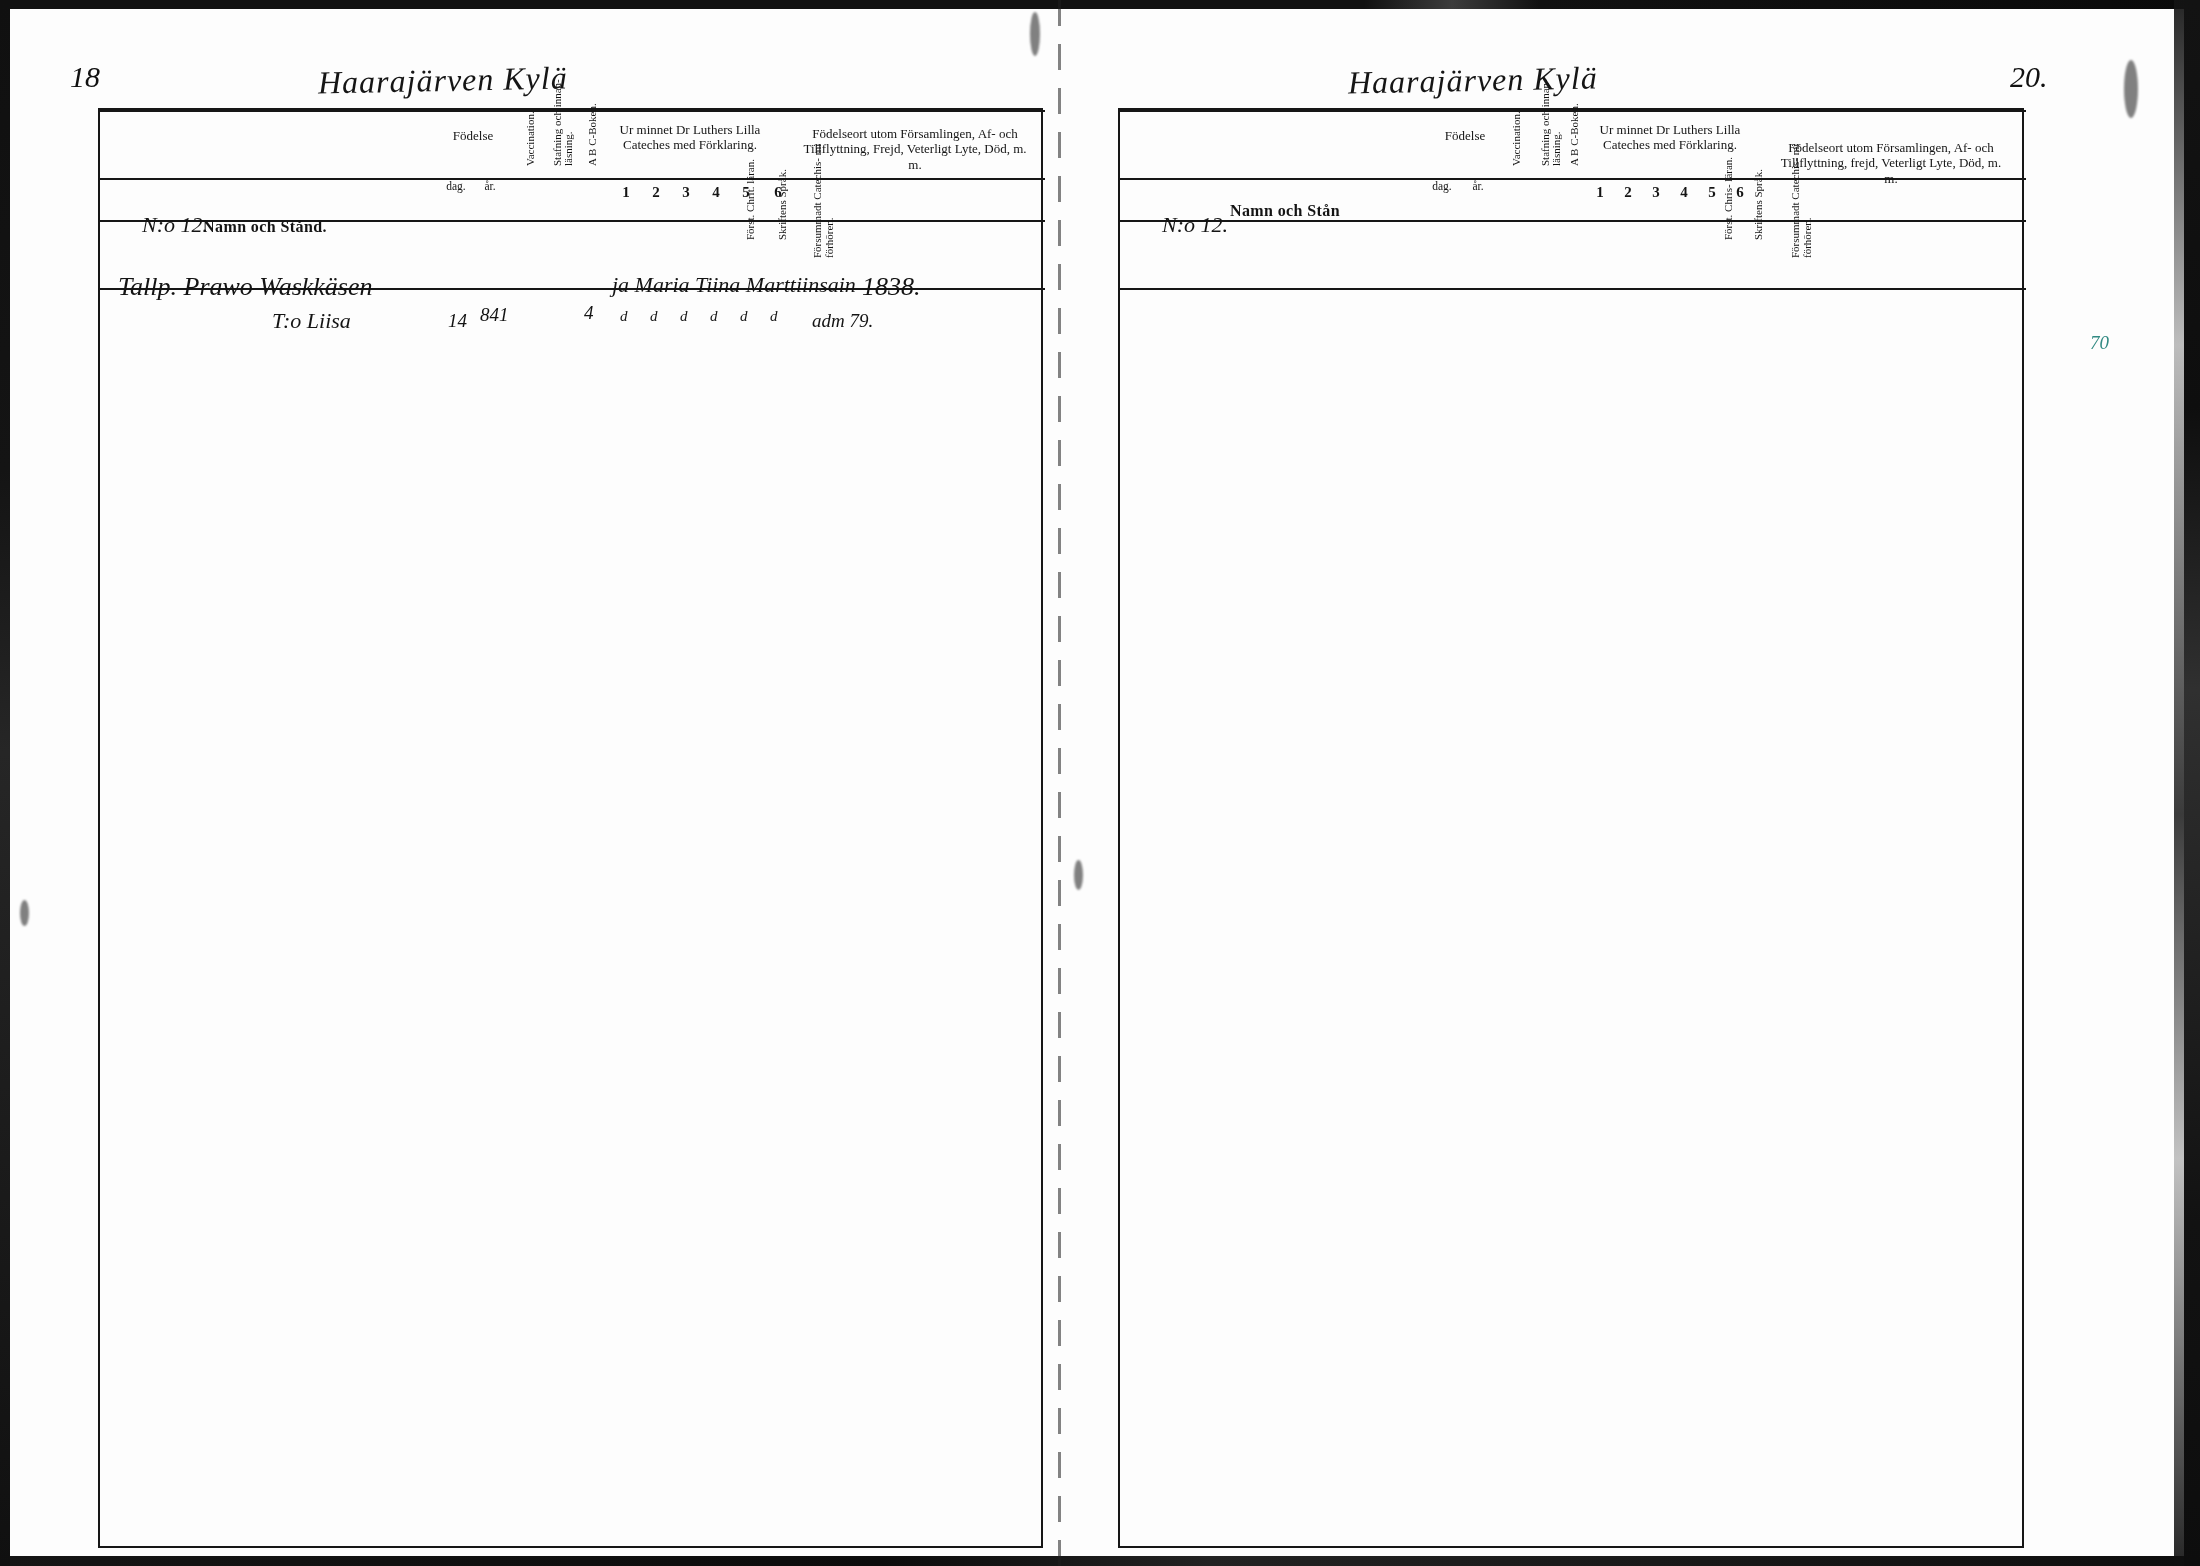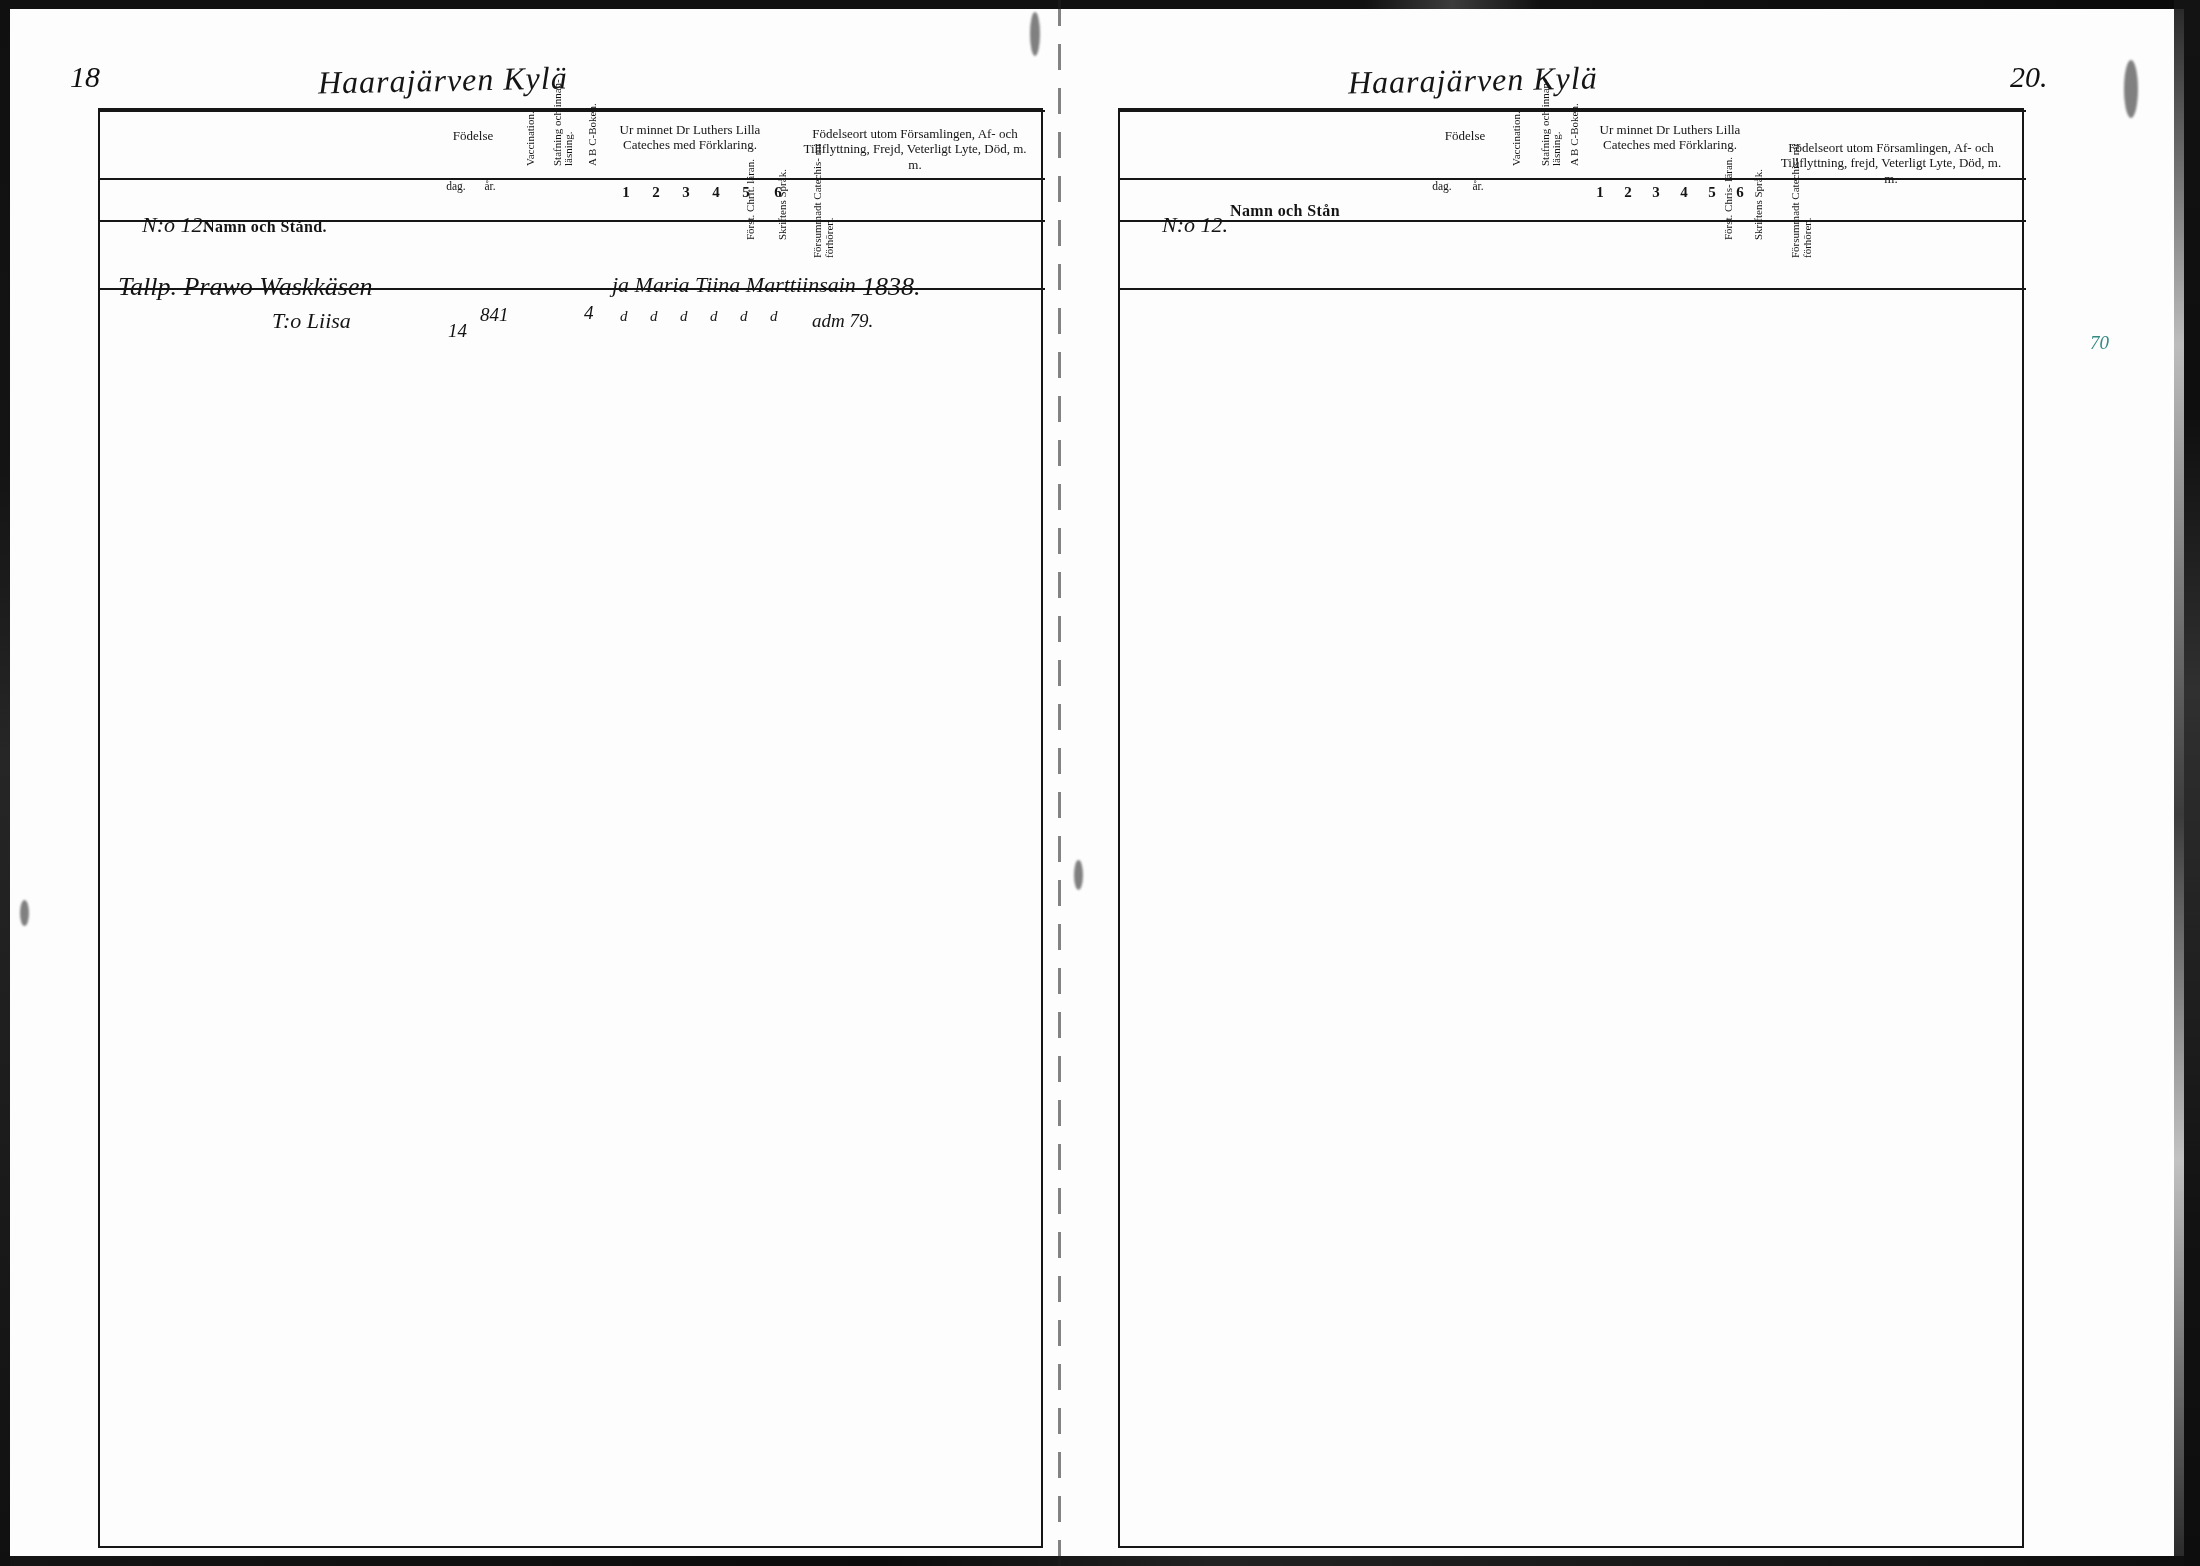--- a/index.html
+++ b/index.html
@@ -210,21 +210,21 @@
 
     <div class="cap" style="left:802px;top:126px;width:226px;">Födelseort utom Församlingen, Af- och Tillflyttning, Frejd, Veterligt Lyte, Död, m. m.</div>
 
     <div class="hand h2" style="left:142px;top:212px;">N:o 12.</div>
 
     <div class="hand h1" style="left:118px;top:272px;">Tallp. Prawo Waskkäsen</div>
     <div class="hand h2" style="left:612px;top:272px;">ja Maria Tiina Marttiinsain</div>
     <div class="hand h1" style="left:862px;top:272px;">1838.</div>
 
     <div class="hand h2" style="left:272px;top:308px;">T:o Liisa</div>
-    <div class="hand h3" style="left:448px;top:320px;">14</div>
+    <div class="hand h3" style="left:448px;top:310px;">14</div>
     <div class="hand h3" style="left:480px;top:304px;">841</div>
     <div class="hand h3" style="left:584px;top:302px;">4</div>
 
     <div class="hand tiny" style="left:620px;top:308px;">d</div>
     <div class="hand tiny" style="left:650px;top:308px;">d</div>
     <div class="hand tiny" style="left:680px;top:308px;">d</div>
     <div class="hand tiny" style="left:710px;top:308px;">d</div>
     <div class="hand tiny" style="left:740px;top:308px;">d</div>
     <div class="hand tiny" style="left:770px;top:308px;">d</div>
 

